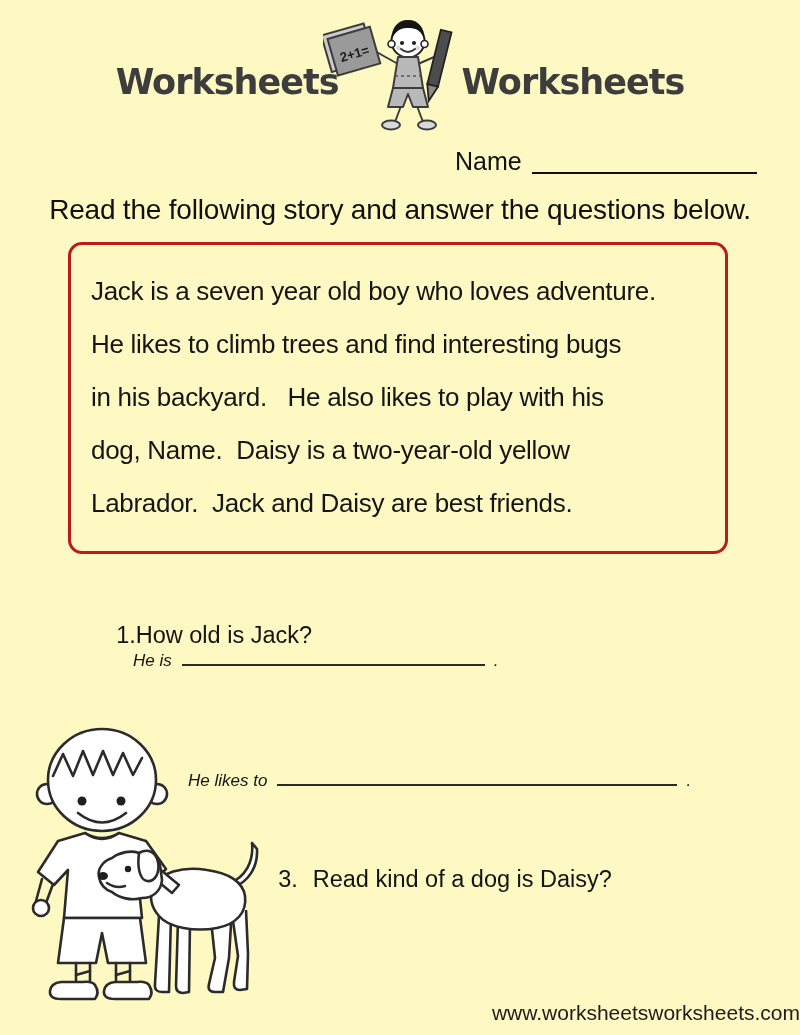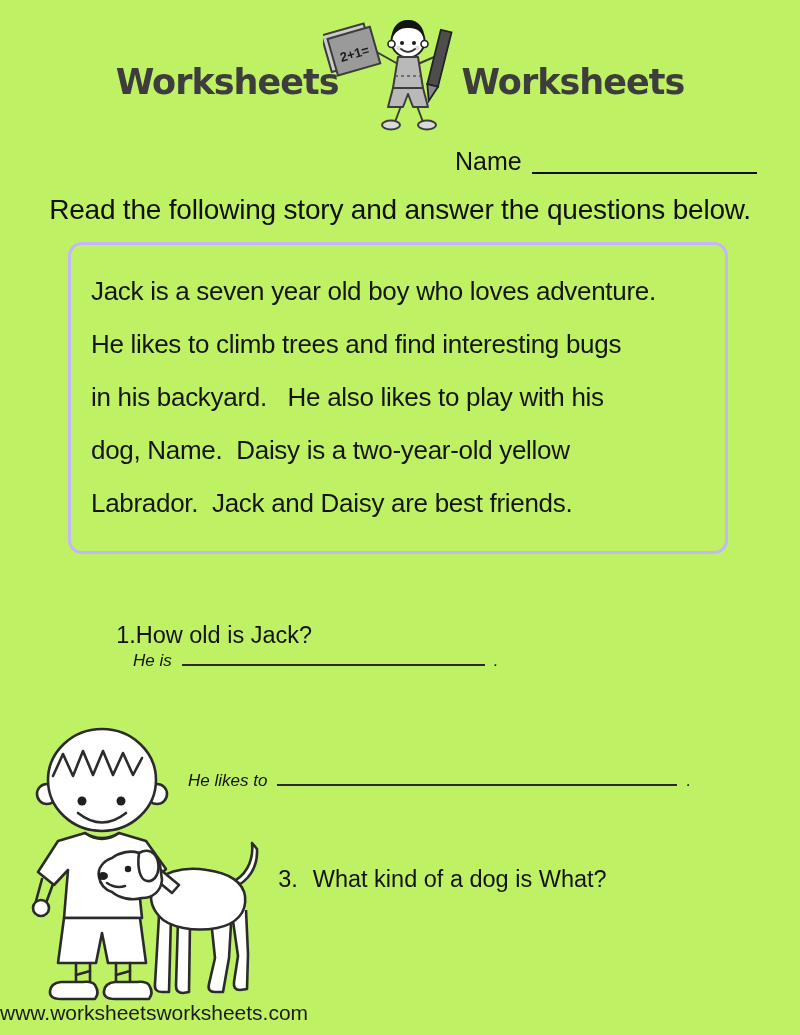--- a/index.html
+++ b/index.html
@@ -1,19 +1,19 @@
 <!DOCTYPE html>
 <html><head>
 <meta charset="utf-8">
 <style>
   * { margin:0; padding:0; box-sizing:border-box; }
   html,body { background:#ffffff; }
   .page {
     position:relative; width:800px; height:1035px; margin:0 auto;
-    background:#bef264; overflow:hidden; color:#1b1b1b;
+    background:#fef9c3; overflow:hidden; color:#1b1b1b;
     font-family:"Liberation Sans", sans-serif;
   }
 
   
   .logo-row {
     position:absolute; top:10px; left:0; width:100%;
     display:flex; justify-content:center; align-items:flex-start;
   }
   .logo-word {
     font-family:"DejaVu Sans", sans-serif;
@@ -30,21 +30,21 @@
 
   
   .instruction {
     position:absolute; top:194px; left:0; width:100%;
     text-align:center; font-size:28px; letter-spacing:-0.2px; color:#101010;
   }
 
   
   .story-box {
     position:absolute; left:68px; top:242px; width:660px; height:312px;
-    border:3px solid #c4b5fd; border-radius:14px;
+    border:3px solid #b91c1c; border-radius:14px;
     padding:20px 14px 0 20px;
   }
   .story-line {
     font-size:26px; line-height:53px; letter-spacing:-0.3px;
     white-space:pre; color:#151515;
   }
 
   
   .q-label { position:absolute; font-size:23.5px; color:#131313; white-space:pre; }
   .q-answer { position:absolute; font-size:17px; color:#131313; white-space:nowrap;font-style:italic; }
@@ -53,21 +53,21 @@
   .q-text.wide-gap { margin-left:15px; }
   .blank { display:inline-block; height:0; border-bottom:2.6px solid #2a2a2a; margin-left:10px; vertical-align:baseline; }
   .blank.b1 { width:303px; }
   .blank.b2 { width:400px; }
   .blank.b3 { width:333px; }
   .period { margin-left:9px; }
 
   
   .footer-url {
     position:absolute; top:1001px; left:0; width:100%;
-    text-align:left; font-size:21px; color:#1c1c1c;
+    text-align:right; font-size:21px; color:#1c1c1c;
   }
 
   
   .boy-dog-svg { position:absolute; left:25px; top:720px; }
   svg .ln { fill:none; stroke:#2b2b2b; stroke-width:2.6; stroke-linecap:round; stroke-linejoin:round; }
   svg .wf { fill:#ffffff; stroke:#2b2b2b; stroke-width:2.6; stroke-linejoin:round; }
   svg .lk { stroke:#3c3c3c; stroke-width:2; fill:none; stroke-linecap:round; }
 </style>
 </head>
 <body>
@@ -136,21 +136,21 @@
   </div>
   <div class="q-answer" style="left:133px; top:651px;">
     <span>He is</span><span class="blank b1"></span><span class="period">.</span>
   </div>
 
   <div class="q-answer" style="left:188px; top:771px;text-align:center;">
     <span>He likes to</span><span class="blank b2"></span><span class="period">.</span>
   </div>
 
   <div class="q-label" style="left:252px; top:839px;">
-    <span class="q-num">3.</span><span class="q-text wide-gap">What kind of a dog is What?</span>
+    <span class="q-num">3.</span><span class="q-text wide-gap">Read kind of a dog is Daisy?</span>
   </div>
 
   <svg class="boy-dog-svg" width="245" height="288" viewBox="0 0 245 288">
 
     <circle class="wf" cx="22" cy="74" r="10"></circle>
     <circle class="wf" cx="132" cy="74" r="10"></circle>
 
     <ellipse class="wf" cx="77" cy="60" rx="54" ry="51"></ellipse>
 
     <path class="ln" d="M28 56 L38 34 L48 56 L58 31 L68 55 L78 31 L88 55 L98 33 L108 55 L117 38"></path>

